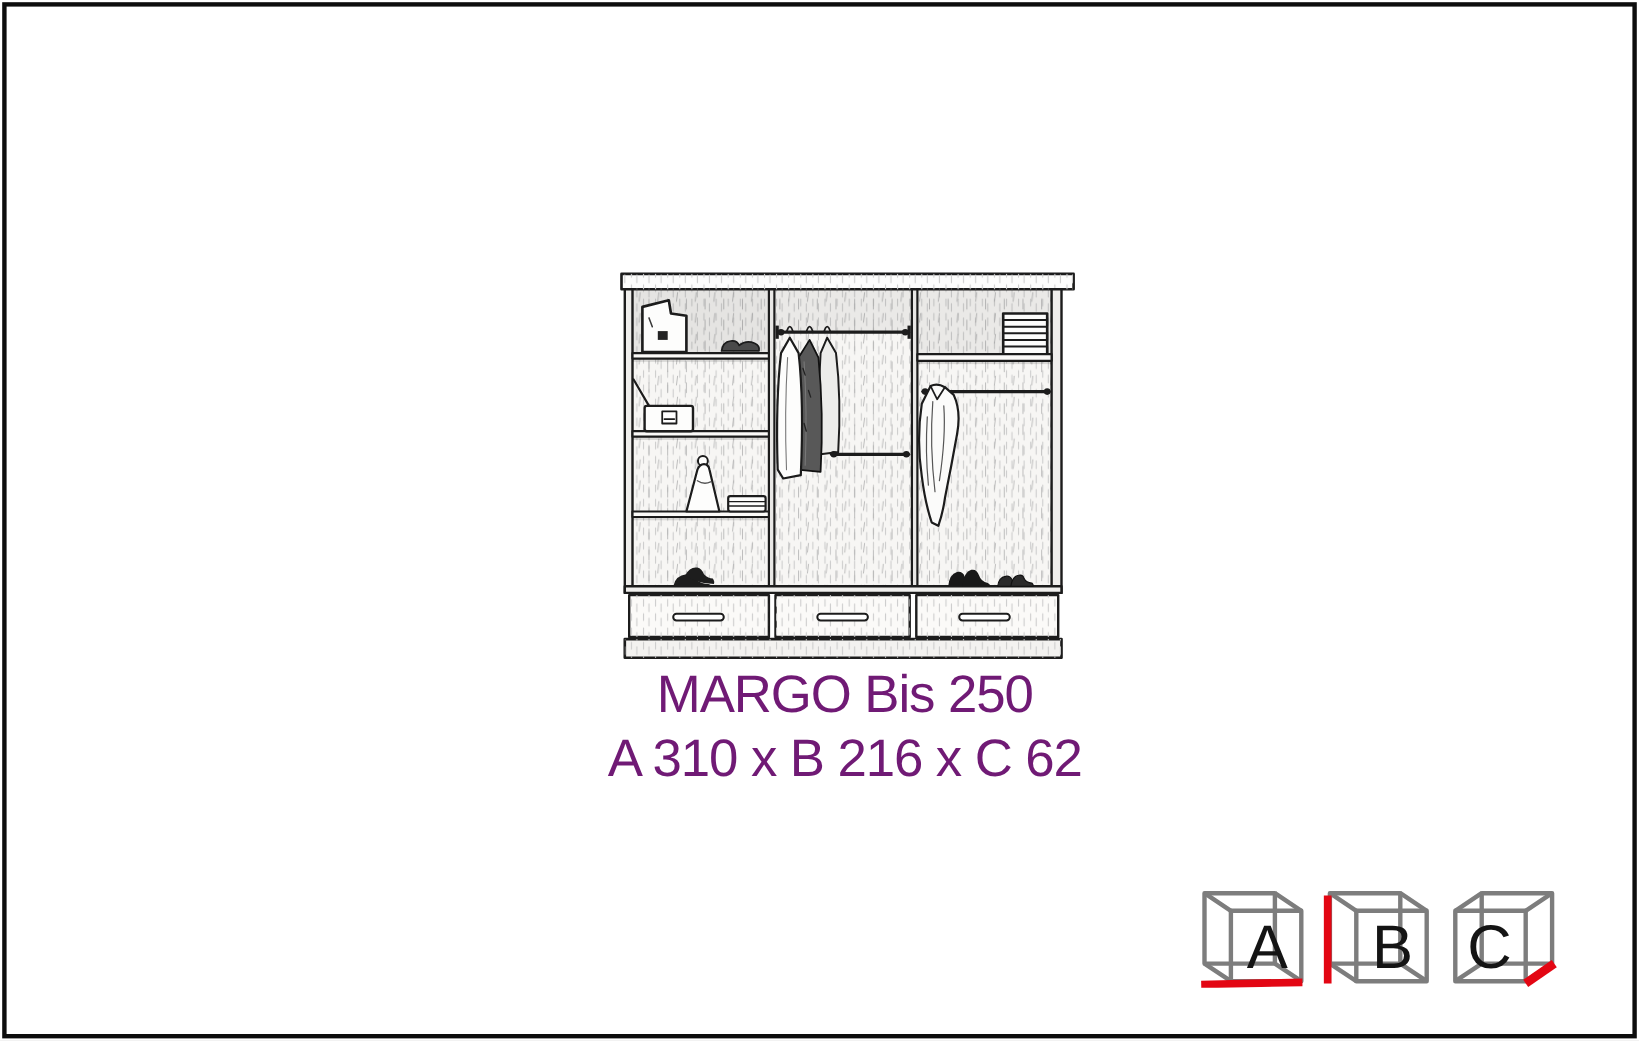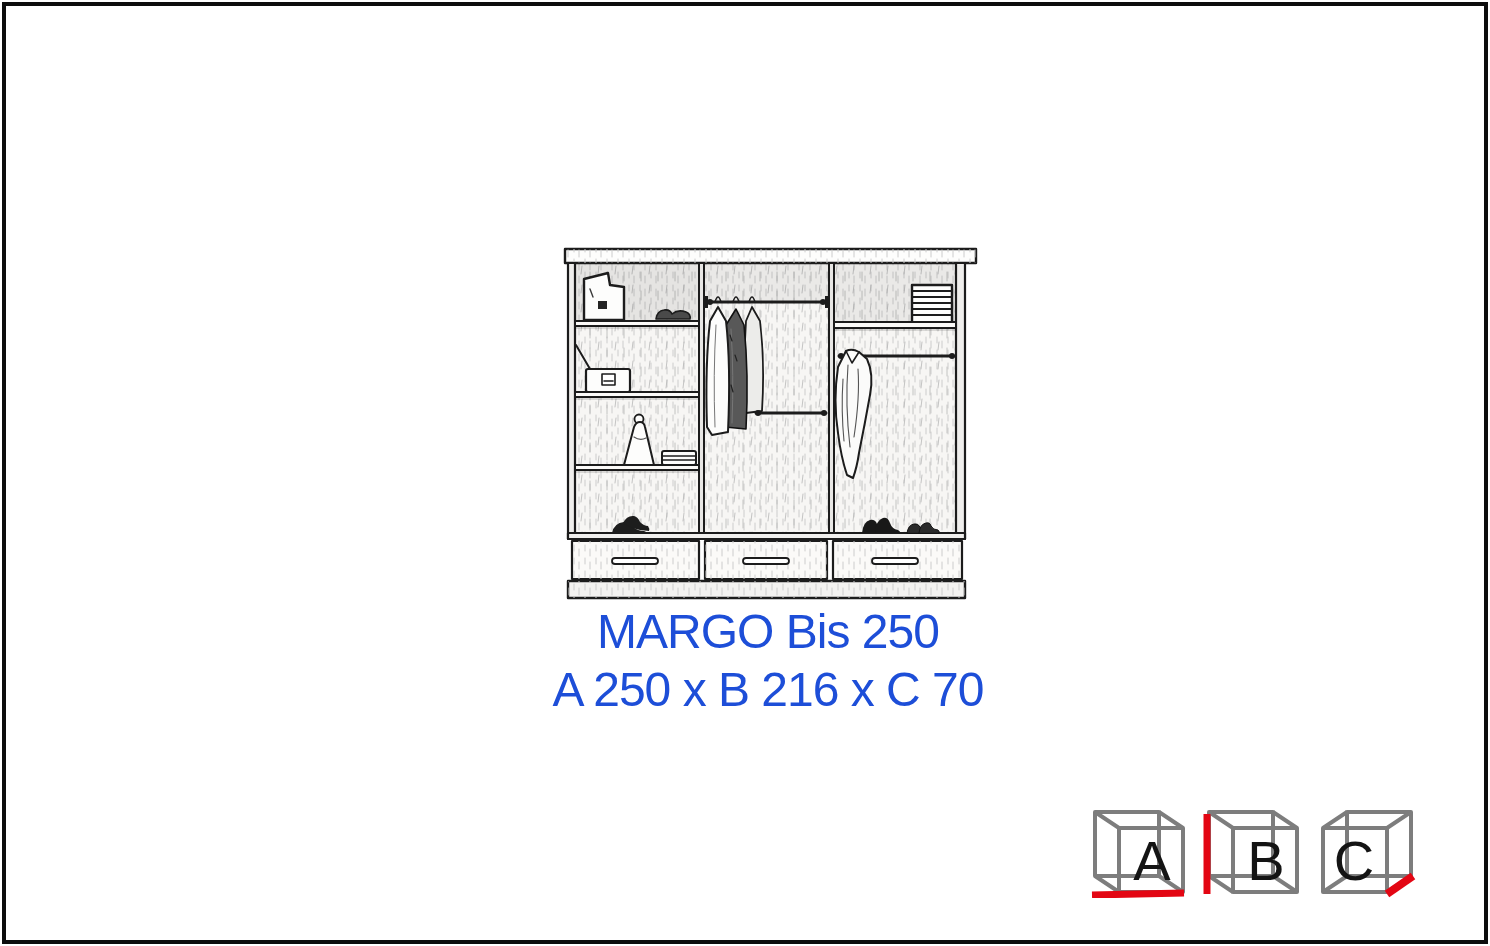--- a/index.html
+++ b/index.html
@@ -1,19 +1,19 @@
 <!DOCTYPE html>
 <html><head>
 <meta charset="utf-8">
 <style>
   html,body{margin:0;padding:0;background:#e9e9e9;font-family:"Liberation Sans",sans-serif;}
   .canvas{position:relative;width:1490px;height:946px;background:#ffffff;overflow:hidden;margin:0 auto;}
   .frame{position:absolute;left:2px;top:2px;right:2px;bottom:2px;border:4px solid #0d0d0d;pointer-events:none;}
   .wardrobe{position:absolute;left:560px;top:245px;width:420px;height:360px;}
-  .caption{position:absolute;left:518px;top:603px;width:500px;text-align:center;color:#1d4ed8;}
+  .caption{position:absolute;left:518px;top:603px;width:500px;text-align:center;color:#701a75;}
   .caption .line{font-size:48px;line-height:58px;font-weight:500;letter-spacing:-1px;white-space:nowrap;}
   .dim-icons{position:absolute;left:1088px;top:806px;display:flex;gap:12px;}
   .dim-icon{position:relative;width:102px;height:92px;}
   .dim-icon svg{position:absolute;left:0;top:0;}
   .dim-letter{position:absolute;top:22px;width:64px;height:64px;display:flex;align-items:center;justify-content:center;
               font-size:56px;font-weight:400;color:#141414;letter-spacing:0;}
   .dim-letter.face-right{left:32px;}
   .dim-letter.face-left{left:6px;}
 </style>
 </head>
@@ -147,21 +147,21 @@
       <rect x="183" y="313" width="46" height="6" rx="3" fill="#fff" stroke="#1c1c1c" stroke-width="1.8"></rect>
       <rect x="312" y="313" width="46" height="6" rx="3" fill="#fff" stroke="#1c1c1c" stroke-width="1.8"></rect>
     </g>
 
     <rect x="8" y="336" width="397" height="17" fill="#f3f2f0" stroke="#1c1c1c" stroke-width="2.4"></rect>
     <rect x="8" y="336" width="397" height="17" fill="url(#tex)"></rect>
   </svg>
 
   <div class="caption">
     <div class="line">MARGO Bis 250</div>
-    <div class="line">A 250 x B 216 x C 70</div>
+    <div class="line">A 310 x B 216 x C 62</div>
   </div>
 
   <div class="dim-icons">
 
     <div class="dim-icon">
       <svg width="102" height="92" viewBox="0 0 100 92">
         <g fill="none" stroke="#7d7d7d" stroke-width="4" stroke-linejoin="round">
           <rect x="6" y="6" width="64" height="64"></rect>
           <rect x="30" y="22" width="64" height="64"></rect>
           <path d="M6,6 L30,22 M70,6 L94,22 M70,70 L94,86 M6,70 L30,86"></path>

